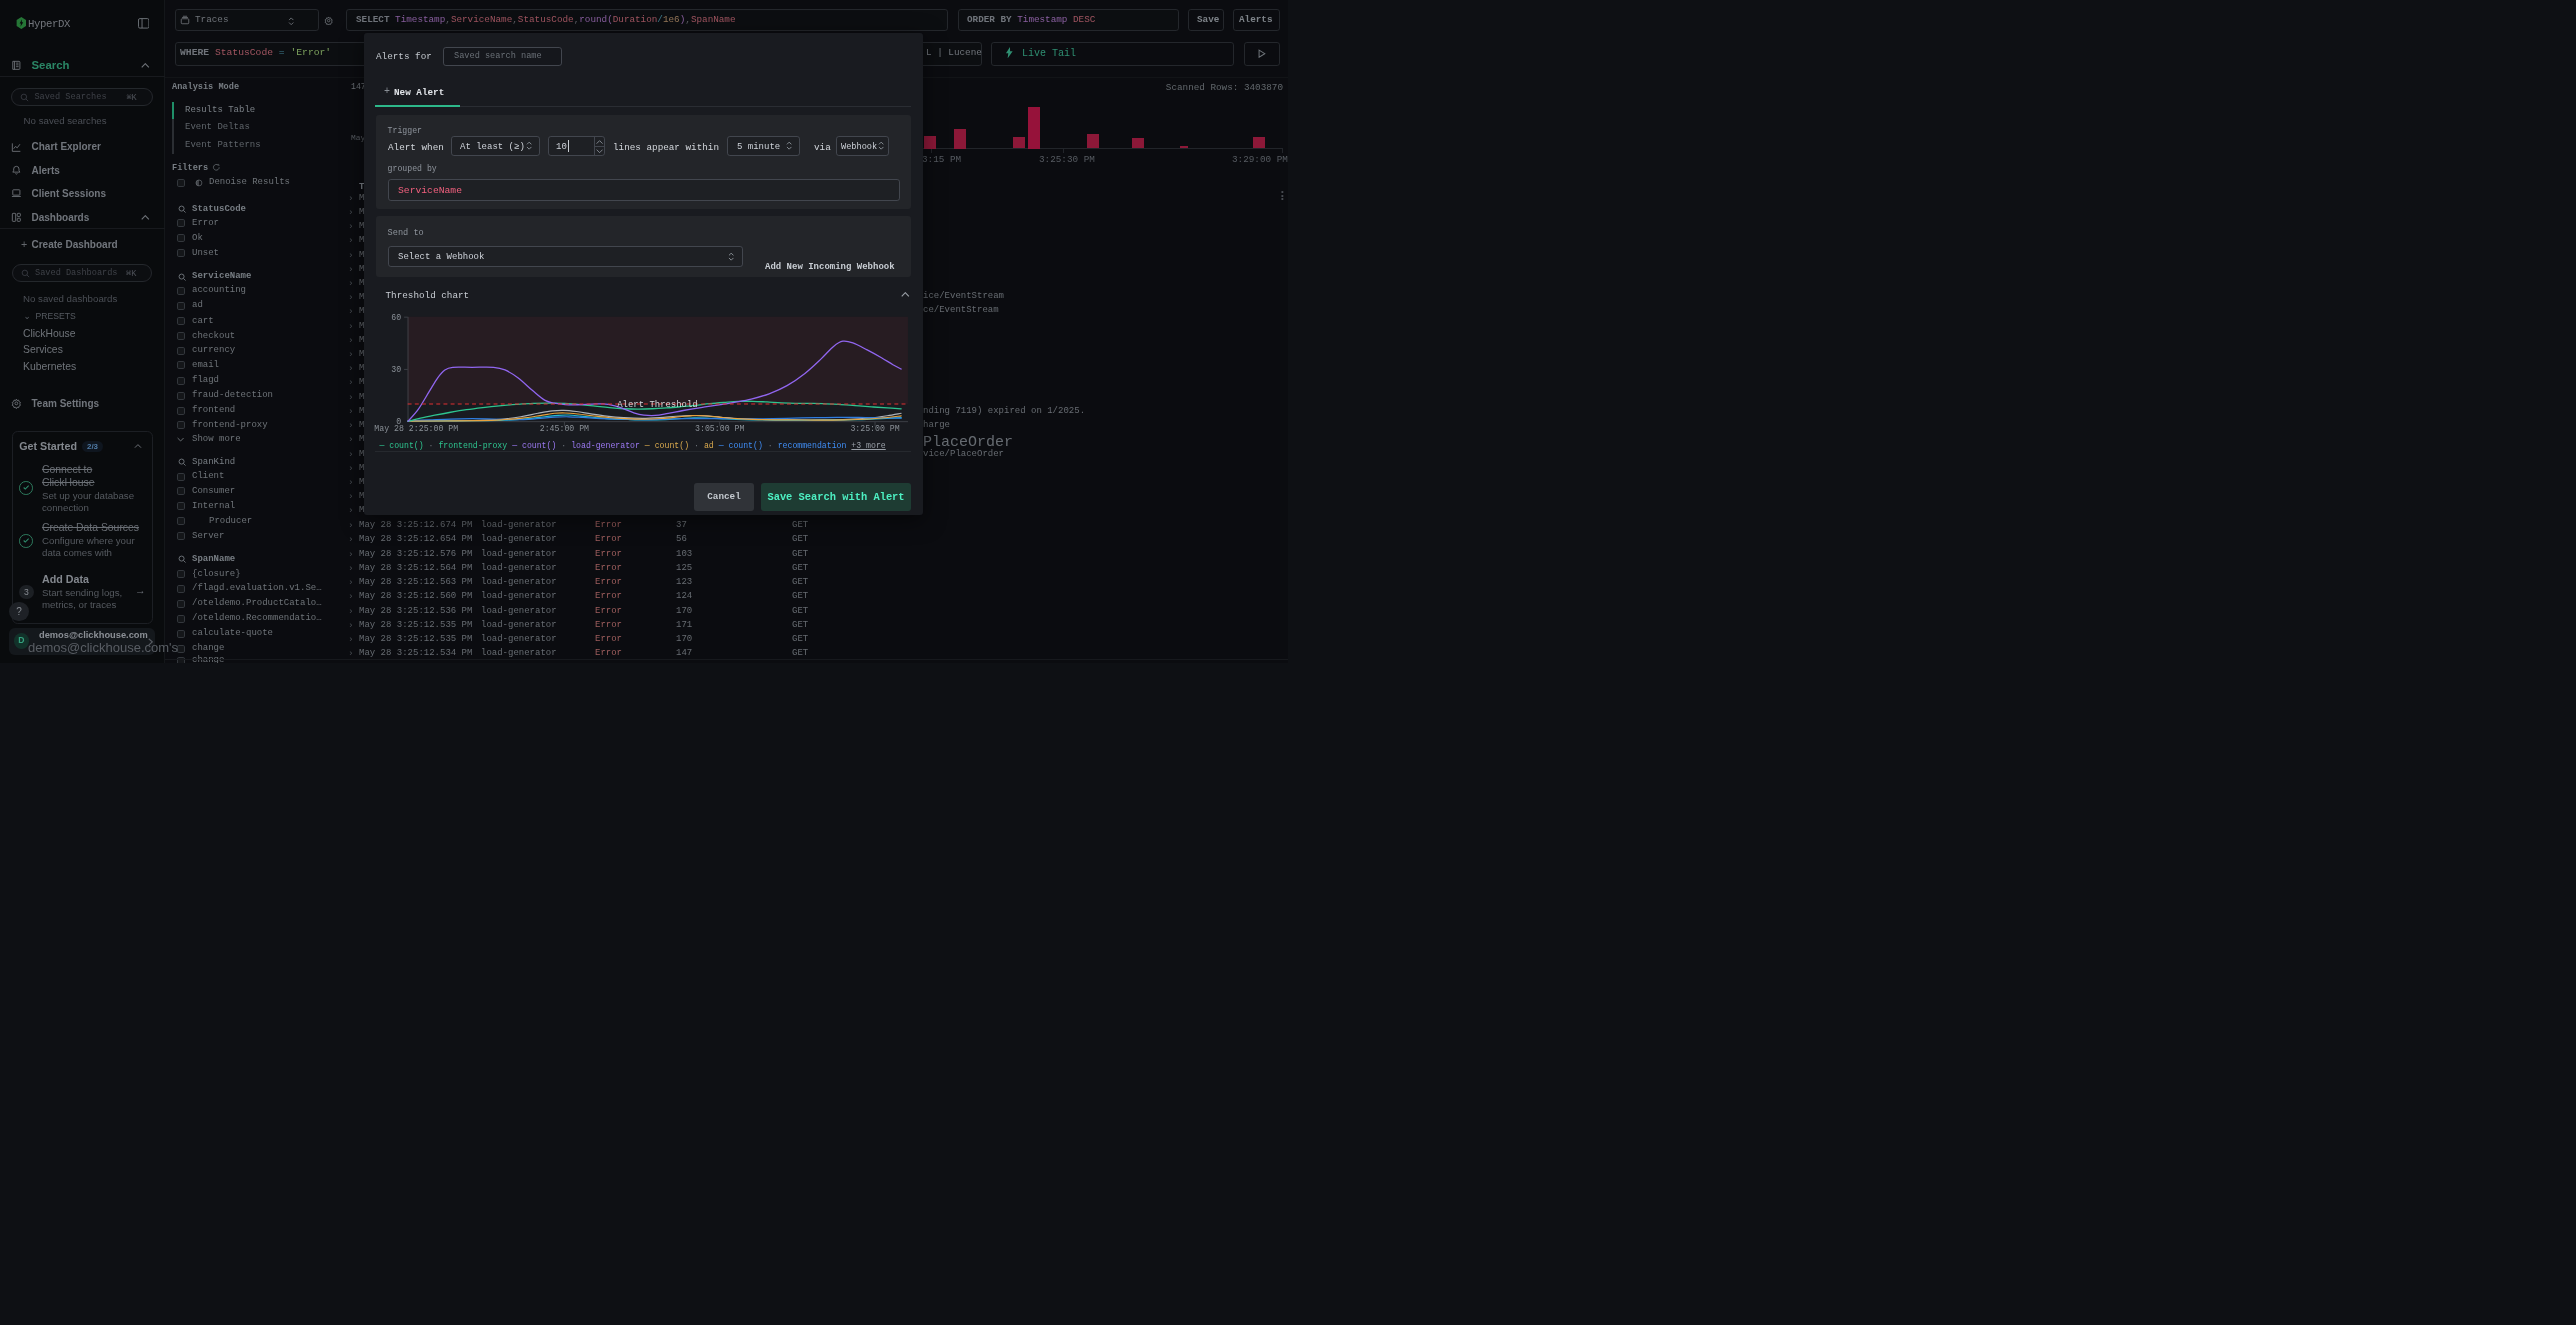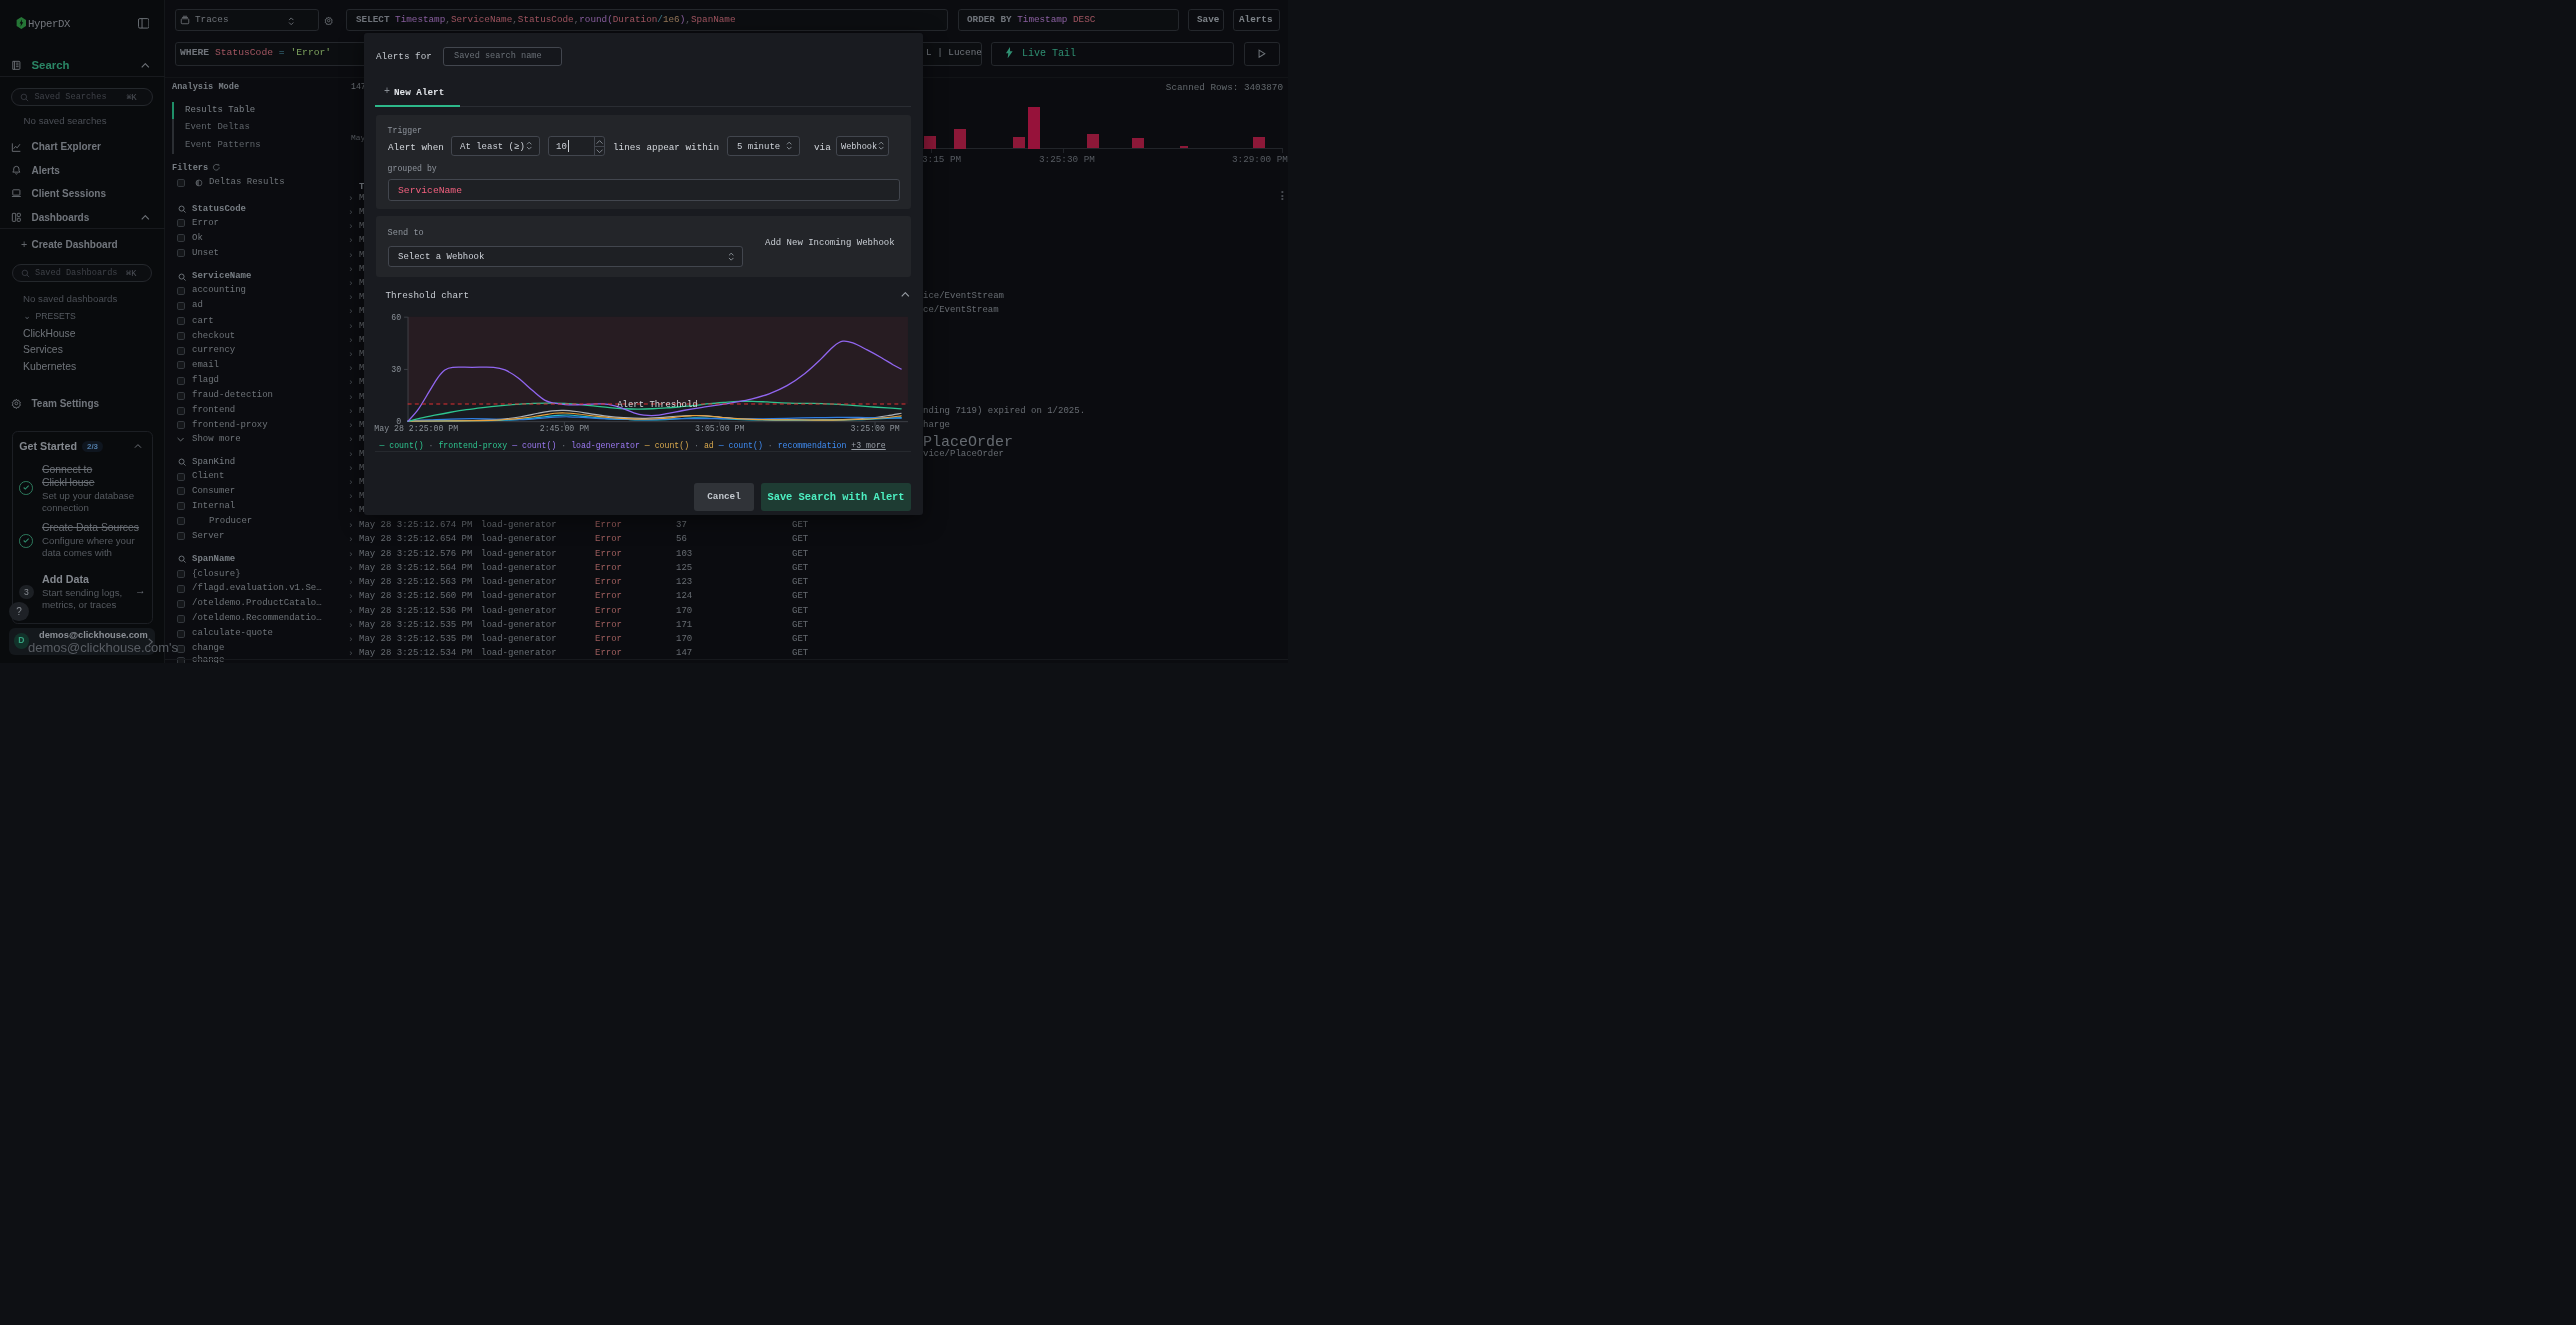--- a/index.html
+++ b/index.html
@@ -209,21 +209,21 @@
   <div class="abs" style="left:172px;top:163px;font-size:8.6px;font-weight:bold;color:#969da5">Filters</div>
   <svg class="abs" style="left:212px;top:163px" width="8.6" height="8.6" viewBox="0 0 24 24" fill="none" stroke="#8a9097" stroke-width="2">
       <path d="M20 12 a8 8 0 1 1 -3 -6.2"></path>
       <path d="M17.5 2.5 L17.3 6.2 L21 6.4" stroke-width="1.8"></path>
     </svg>
   <div class="abs" style="left:177px;top:179px;width:8.2px;height:8.2px;border:0.7px solid #40454c;border-radius:1.8px;background:#191c20"></div>
   <svg class="abs" style="left:195px;top:179px" width="7.9" height="7.9" viewBox="0 0 24 24" fill="none" stroke="#8a9097" stroke-width="2">
       <circle cx="12" cy="12" r="9"></circle>
       <path d="M12 3 a9 9 0 0 0 0 18 Z" fill="#8a9097" stroke="none" opacity="0.55"></path>
     </svg>
-  <div class="abs" style="left:209px;top:177px;font-size:9px;color:#8a9097">Deltas Results</div>
+  <div class="abs" style="left:209px;top:177px;font-size:9px;color:#8a9097">Denoise Results</div>
   <svg class="abs" style="left:178px;top:205px" width="8.6" height="8.6" viewBox="0 0 24 24" fill="none" stroke="#969da5" stroke-width="2.4">
       <circle cx="10" cy="10" r="7"></circle>
       <line x1="15.5" y1="15.5" x2="21" y2="21"></line>
     </svg>
     <div class="abs" style="left:192px;top:204px;font-size:9px;font-weight:bold;color:#969da5">StatusCode</div>
   <div class="abs" style="left:177px;top:219px;width:8.2px;height:8.2px;border:0.7px solid #40454c;border-radius:1.8px;background:#191c20"></div>
     <div class="abs" style="left:192px;top:218px;font-size:9px;color:#8a9097">Error</div>
   <div class="abs" style="left:177px;top:234px;width:8.2px;height:8.2px;border:0.7px solid #40454c;border-radius:1.8px;background:#191c20"></div>
     <div class="abs" style="left:192px;top:233px;font-size:9px;color:#8a9097">Ok</div>
   <div class="abs" style="left:177px;top:249px;width:8.2px;height:8.2px;border:0.7px solid #40454c;border-radius:1.8px;background:#191c20"></div>
@@ -480,21 +480,21 @@
   <div class="abs" style="left:34px;top:152px;font-size:9.7px;color:#f2607e">ServiceName</div>
 
   <div class="panel" style="top:183px;height:61px"></div>
   <div class="abs" style="left:23.6px;top:195px;font-size:8.6px;color:#8d939b">Send to</div>
   <div class="inp" style="left:23.6px;top:213px;width:355px;height:21px"></div>
   <div class="abs" style="left:34px;top:219px;font-size:9px;color:#ced2d9">Select a Webhook</div>
   <svg class="abs updn" style="left:364px;top:219px" width="6.4" height="9.3" viewBox="0 0 10 14" fill="none" stroke="#8a9097" stroke-width="1.5">
       <path d="M1.5 5 L5 1.5 L8.5 5"></path>
       <path d="M1.5 9 L5 12.5 L8.5 9"></path>
     </svg>
-  <div class="abs" style="left:401px;top:205px;font-size:9px;font-weight:normal;color:#c9ced4">Add New Incoming Webhook</div>
+  <div class="abs" style="left:401px;top:229px;font-size:9px;font-weight:bold;color:#c9ced4">Add New Incoming Webhook</div>
 
   <div class="abs" style="left:21.5px;top:257px;font-size:9.3px;color:#c9ced4">Threshold chart</div>
   <svg class="abs" style="left:537px;top:259px" width="8.6" height="5" viewBox="0 0 12 7" fill="none" stroke="#9aa0a7" stroke-width="1.6">
       <path d="M1 6 L6 1 L11 6"></path>
     </svg>
 
   <svg id="chart" class="abs" style="left:0px;top:278px" width="559" height="129" viewBox="0 0 781 180">
     <rect x="61" y="8" width="699" height="121.7" fill="#e12d48" opacity="0.07"></rect>
     <line x1="61.5" y1="8" x2="61.5" y2="154" stroke="#4a4f56" stroke-width="1"></line>
     <line x1="61" y1="154.5" x2="760" y2="154.5" stroke="#4a4f56" stroke-width="1"></line>

